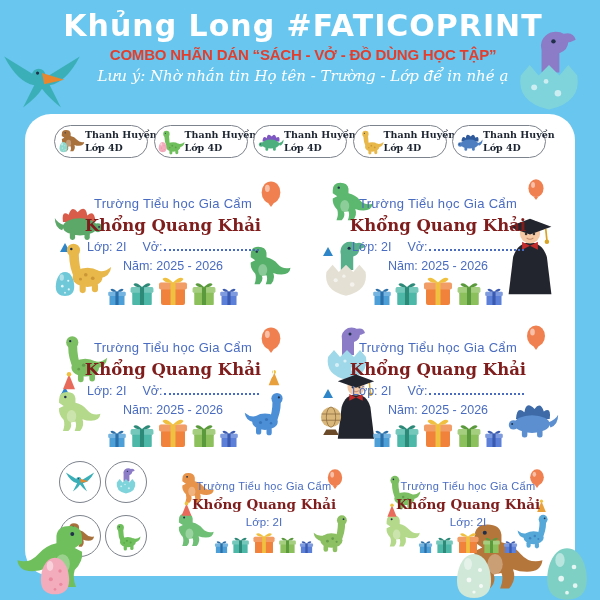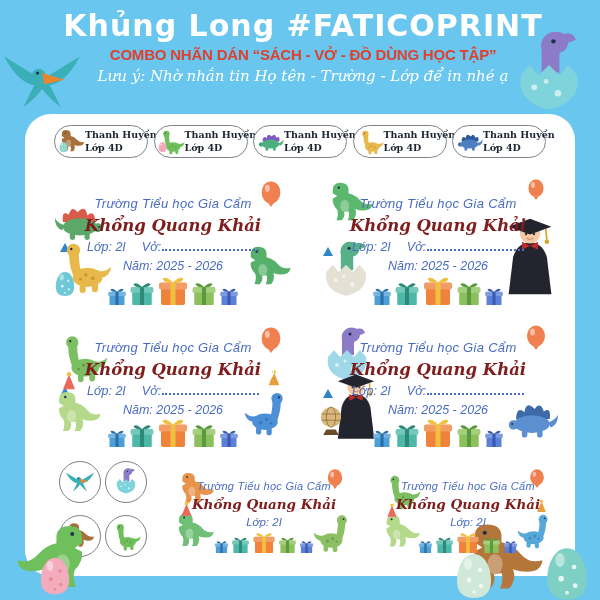--- a/index.html
+++ b/index.html
@@ -29,21 +29,21 @@
         font-family:"DejaVu Serif",serif;font-weight:bold;font-size:9.5px;
         color:#1c2430;line-height:1.3;white-space:nowrap;}
 
   
   .card{position:absolute;box-sizing:border-box;border:5px solid #D8A873;
         border-top-color:#E4BC8C;border-left-color:#E0B483;
         border-bottom-color:#BE8A4E;border-right-color:#C89158;
         border-radius:7px;
         box-shadow:0 3px 0 rgba(110,72,32,.40),0 5px 7px rgba(0,0,0,.18);}
   .card .inner{position:relative;width:100%;height:100%;background:#55ADE0;
-        border-radius:2px;overflow:hidden;font-style:italic;}
+        border-radius:2px;overflow:hidden;}
   .cloud{position:absolute;left:13%;top:-2%;width:74%;height:101%;z-index:2;}
   .ctext{position:absolute;inset:0;z-index:5;display:flex;flex-direction:column;
         align-items:center;justify-content:center;gap:5px;padding:4px 30px 18px;box-sizing:border-box;}
   .school{color:#4A6CC0;font-size:13px;letter-spacing:.3px;white-space:nowrap;}
   .student{color:#7f1d1d;font-family:"DejaVu Serif",serif;font-weight:bold;
         font-size:16.5px;white-space:nowrap;}
   .line3{display:flex;align-items:flex-end;width:172px;color:#4A6CC0;font-size:12.5px;white-space:nowrap;}
   .line3 .cls{margin-right:16px;}
   .line3 .dots{flex:1;border-bottom:2px dotted #4A6CC0;margin-bottom:3px;margin-left:1px;}
   .year{color:#4A6CC0;font-size:12.5px;white-space:nowrap;text-align:center;}

